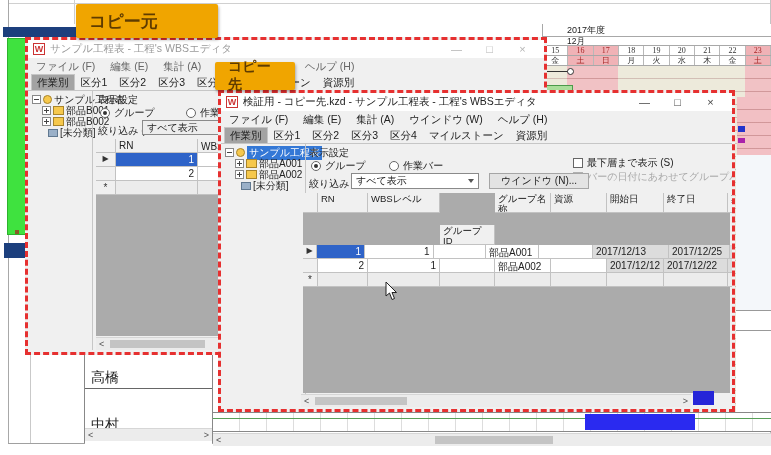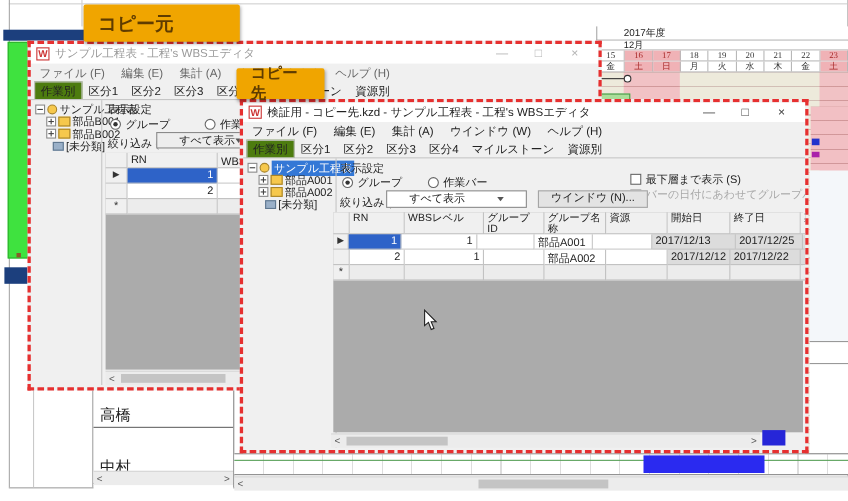--- a/index.html
+++ b/index.html
@@ -29,42 +29,42 @@
   .win-btns span{width:33px;text-align:center;font-size:11px;line-height:18px;}
   .inactive .title-text{color:#9a9a9a;}
   .inactive .win-btns span{color:#b5b5b5;}
   .active .win-btns span{color:#444;}
   .menubar{position:absolute;left:0;right:0;top:18px;height:17px;display:flex;gap:15px;
            font-size:10.5px;align-items:center;padding-left:8px;background:#f0f0f0;}
   .inactive .menubar span{color:#666;}
   .tabs{position:absolute;left:0;right:0;top:35px;height:16px;display:flex;align-items:flex-end;
         border-bottom:1px solid #c6c6c6;padding-left:3px;font-size:10.5px;box-sizing:border-box;}
   .tab{padding:1px 5px 0 5px;border:1px solid transparent;border-bottom:none;white-space:nowrap;}
-  .tab.active{background:#4d7c0f;border-color:#c6c6c6;}
+  .tab.active{background:#a3a3a3;border-color:#c6c6c6;}
   .tree{position:absolute;font-size:10px;}
   .titem{display:flex;align-items:center;gap:2px;height:11px;white-space:nowrap;}
   .titem .lbl.sel{background:#3478d6;color:#fff;padding:0 2px;}
   .ebox{width:7px;height:7px;border:1px solid #888;background:#fff;position:relative;flex:none;box-sizing:content-box;}
   .ebox.plus::before,.ebox.minus::before{content:"";position:absolute;left:1px;right:1px;top:3px;height:1px;background:#444;}
   .ebox.plus::after{content:"";position:absolute;top:1px;bottom:1px;left:3px;width:1px;background:#444;}
   .folder{width:9px;height:7px;background:#f6c84c;border:1px solid #a8842a;flex:none;}
   .rooticon{width:7px;height:7px;background:#f6c84c;border:1px solid #a8842a;border-radius:50%;flex:none;}
   .leaficon{width:8px;height:6px;background:#9ab0c8;border:1px solid #607890;flex:none;}
   .vdiv{position:absolute;width:1px;background:#c6c6c6;}
   .small{font-size:10px;white-space:nowrap;}
   .radio{width:10px;height:10px;border:1px solid #666;border-radius:50%;background:#fff;flex:none;position:relative;box-sizing:border-box;}
   .radio.on::after{content:"";position:absolute;left:2px;top:2px;right:2px;bottom:2px;background:#333;border-radius:50%;}
   .cbox{width:10px;height:10px;border:1px solid #666;background:#fff;flex:none;position:relative;box-sizing:border-box;}
   .cbox.disabled{border-color:#b0b0b0;background:#f2f2f2;}
   .cbox.checked::after{content:"";position:absolute;left:1px;top:1px;width:5px;height:3px;
         border-left:2px solid #9a9a9a;border-bottom:2px solid #9a9a9a;transform:rotate(-45deg);}
   .ctl{position:absolute;display:flex;align-items:center;gap:4px;}
   .ctl.disabled{color:#a8a8a8;}
   .combo{background:#fff;border:1px solid #8a8a8a;font-size:10px;display:flex;align-items:center;
-         padding:0 20px;box-sizing:border-box;white-space:nowrap;}
+         padding:0 4px;box-sizing:border-box;white-space:nowrap;}
   .combo .arrow{margin-left:auto;width:0;height:0;border-left:3px solid transparent;border-right:3px solid transparent;border-top:4px solid #555;}
   .combo.dim{background:#ededed;}
   .btn{position:absolute;background:#e3e3e3;border:1px solid #a5a5a5;font-size:10px;text-align:center;box-sizing:border-box;}
   .canvas{position:absolute;background:#ababab;}
   .grow{display:flex;}
   .gcell{box-sizing:border-box;border-right:1px solid #c2c2c2;border-bottom:1px solid #c2c2c2;
          font-size:10px;padding:1px 3px;height:14px;overflow:hidden;white-space:nowrap;background:#fff;}
   .gcell.hdr{background:#f0f0f0;color:#222;}
   .gcell.hdr2{height:20px;background:#f0f0f0;white-space:normal;line-height:9.5px;font-size:9.5px;padding-top:1px;}
   .gcell.mark{background:#f0f0f0;text-align:center;color:#333;}
@@ -329,21 +329,21 @@
       <span class="arrow"></span>
     </div>
     <div class="btn" style="left:268px;top:80px;width:100px;height:16px;line-height:14px;">ウインドウ (N)...</div>
 
     <div class="canvas" style="left:82px;top:100px;right:2px;bottom:16px;"></div>
     <div class="abs" style="left:82px;top:100px;width:470px;">
       <div class="grow">
         <span class="gcell hdr2" style="width:15px;"></span>
         <span class="gcell hdr2" style="width:50px;">RN</span>
         <span class="gcell hdr2" style="width:72px;">WBSレベル</span>
-        <span class="gcell hdr2" style="width:55px;">グループID</span>
+        <span class="gcell hdr2" style="width:55px;margin-top:32px;">グループID</span>
         <span class="gcell hdr2" style="width:56px;">グループ名称</span>
         <span class="gcell hdr2" style="width:56px;">資源</span>
         <span class="gcell hdr2" style="width:57px;">開始日</span>
         <span class="gcell hdr2" style="width:64px;">終了日</span>
         <span class="gcell hdr2" style="width:45px;">期間</span>
       </div>
       <div class="grow">
         <span class="gcell mark" style="width:15px;font-size:8px;padding:1px 0;">▶</span>
         <span class="gcell sel" style="width:50px;">1</span>
         <span class="gcell num" style="width:72px;">1</span>

